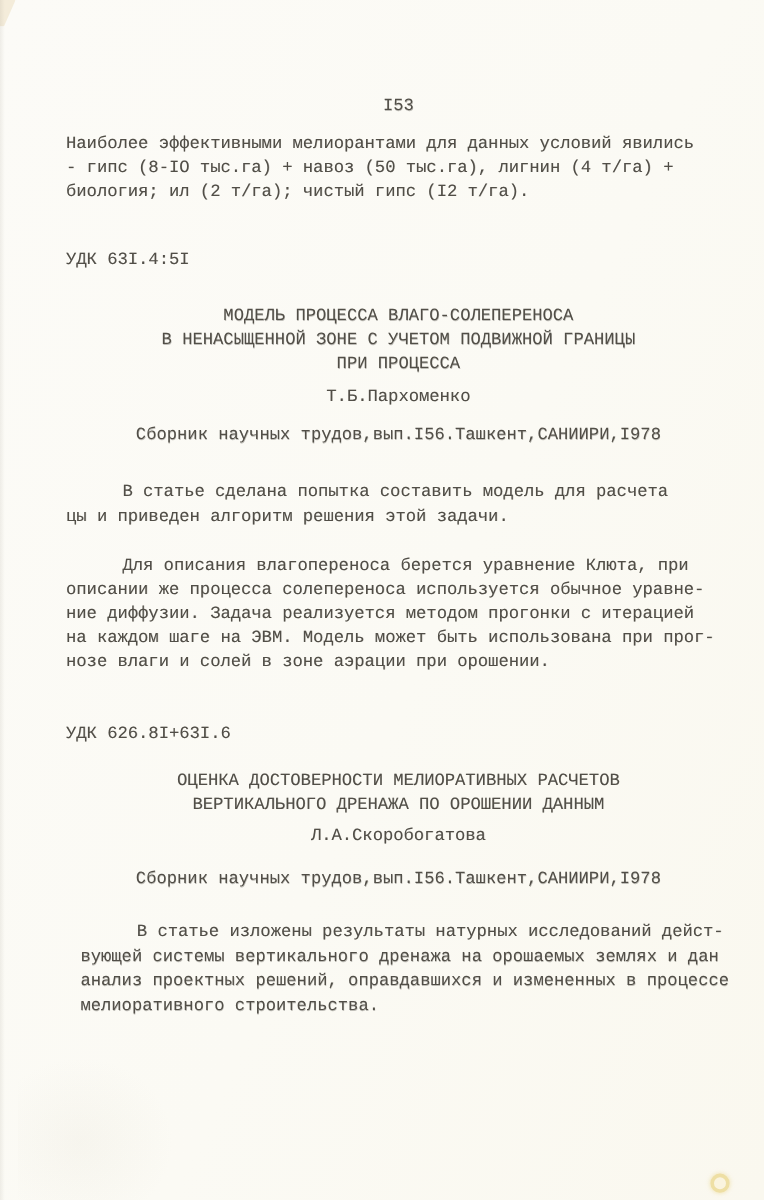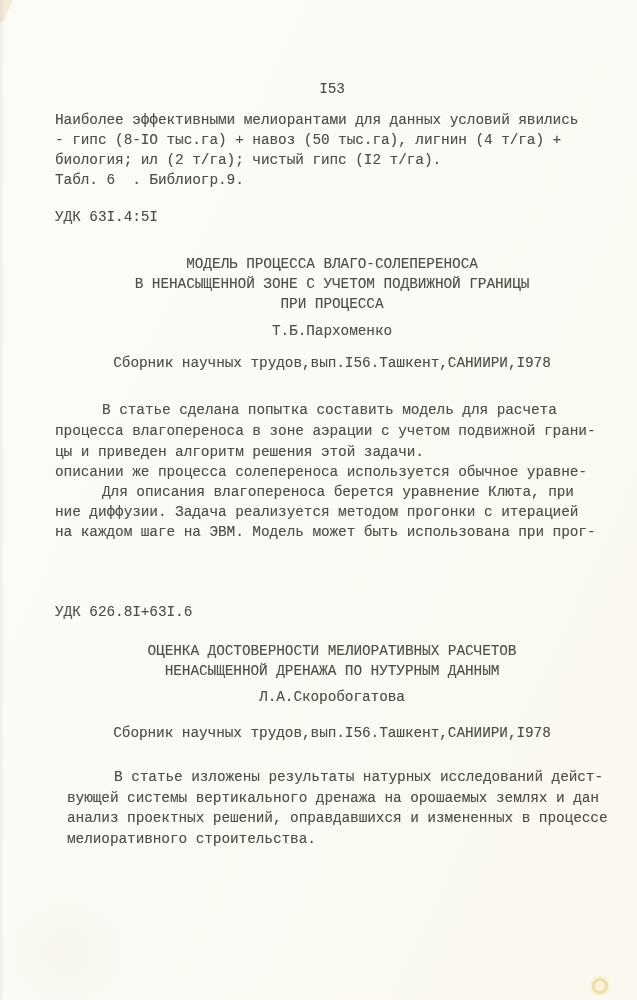--- a/index.html
+++ b/index.html
@@ -58,57 +58,56 @@
   <div class="bottom-smudge"></div>
 
   <div class="center-block" style="top:81px;">
     <div class="line">I53</div>
   </div>
 
   <div class="body-block lh20" style="top:110px;">
     <div class="line">Наиболее эффективными мелиорантами для данных условий явились</div>
     <div class="line">- гипс (8-IO тыс.га) + навоз (50 тыс.га), лигнин (4 т/га) +</div>
     <div class="line">биология; ил (2 т/га); чистый гипс (I2 т/га).</div>
-    <div class="line">Табл. 6  . Библиогр.9.</div>
   </div>
 
   <div class="udc" style="top:209px;">УДК 63I.4:5I</div>
 
   <div class="center-block lh20" style="top:254px;">
     <div class="line">МОДЕЛЬ ПРОЦЕССА ВЛАГО-СОЛЕПЕРЕНОСА</div>
     <div class="line">В НЕНАСЫЩЕННОЙ ЗОНЕ С УЧЕТОМ ПОДВИЖНОЙ ГРАНИЦЫ</div>
     <div class="line">ПРИ ПРОЦЕССА</div>
   </div>
 
   <div class="center-block" style="top:323px;">
     <div class="line">Т.Б.Пархоменко</div>
   </div>
 
   <div class="center-block" style="top:355px;">
     <div class="line">Сборник научных трудов,вып.I56.Ташкент,САНИИРИ,I978</div>
   </div>
 
   <div class="body-block lh21" style="top:400px;">
     <div class="line indent">В статье сделана попытка составить модель для расчета</div>
-    <div class="line">процесса влагопереноса в зоне аэрации с учетом подвижной грани-</div>
     <div class="line">цы и приведен алгоритм решения этой задачи.</div>
   </div>
 
   <div class="body-block lh20" style="top:462px;">
+    <div class="line indent">Для описания влагопереноса берется уравнение Клюта, при</div>
     <div class="line">описании же процесса солепереноса используется обычное уравне-</div>
-    <div class="line indent">Для описания влагопереноса берется уравнение Клюта, при</div>
     <div class="line">ние диффузии. Задача реализуется методом прогонки с итерацией</div>
     <div class="line">на каждом шаге на ЭВМ. Модель может быть использована при прог-</div>
+    <div class="line">нозе влаги и солей в зоне аэрации при орошении.</div>
   </div>
 
   <div class="udc" style="top:604px;">УДК 626.8I+63I.6</div>
 
   <div class="center-block lh20" style="top:641px;">
     <div class="line">ОЦЕНКА ДОСТОВЕРНОСТИ МЕЛИОРАТИВНЫХ РАСЧЕТОВ</div>
-    <div class="line">НЕНАСЫЩЕННОЙ ДРЕНАЖА ПО НУТУРНЫМ ДАННЫМ</div>
+    <div class="line">ВЕРТИКАЛЬНОГО ДРЕНАЖА ПО ОРОШЕНИИ ДАННЫМ</div>
   </div>
 
   <div class="center-block" style="top:689px;">
     <div class="line">Л.А.Скоробогатова</div>
   </div>
 
   <div class="center-block" style="top:725px;">
     <div class="line">Сборник научных трудов,вып.I56.Ташкент,САНИИРИ,I978</div>
   </div>
 

